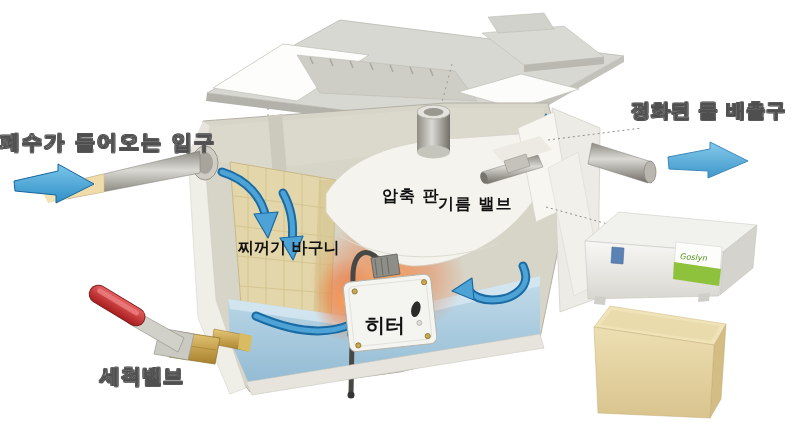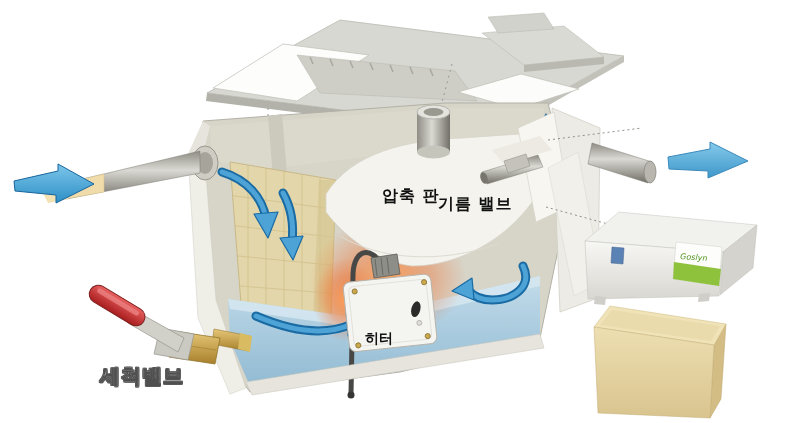--- a/index.html
+++ b/index.html
@@ -243,17 +243,20 @@
   </g>
 
   <g>
     <polygon points="714,345 726,324 721,399 710,418" fill="#d3bd84" stroke="#bfa76d" stroke-width="0.5"></polygon>
     <polygon points="594,327 610,306 726,324 714,345" fill="#f0e3b8" stroke="#cdb87e" stroke-width="0.5"></polygon>
     <polygon points="594,327 714,345 710,418 598,413" fill="url(#gBin)" stroke="#c3ad74" stroke-width="0.5"></polygon>
     <polygon points="600,325 612,310 720,326 711,341" fill="#e6d7a6" opacity="0.65"></polygon>
   </g>
 </svg>
 
+  <div class="lbl lbl-outline" style="left:0px;top:132px;font-size:20px;letter-spacing:2px;">폐수가 들어오는 입구</div>
+  <div class="lbl lbl-outline" style="left:631px;top:101px;font-size:19px;letter-spacing:1px;">정화된 물 배출구</div>
   <div class="lbl lbl-dark" style="left:382px;top:188px;font-size:16px;letter-spacing:1px;">압축 판</div>
   <div class="lbl lbl-dark" style="left:438px;top:196px;font-size:16px;letter-spacing:1px;">기름 밸브</div>
-  <div class="lbl lbl-dark" style="left:365px;top:331px;font-size:14px;">히터</div>
+  <div class="lbl lbl-dark" style="left:238px;top:240px;font-size:16px;">찌꺼기 바구니</div>
+  <div class="lbl lbl-dark" style="left:365px;top:315px;font-size:20px;">히터</div>
   <div class="lbl lbl-outline" style="left:100px;top:366px;font-size:20px;letter-spacing:1px;">세척밸브</div>
 </div>
 
 </body></html>

